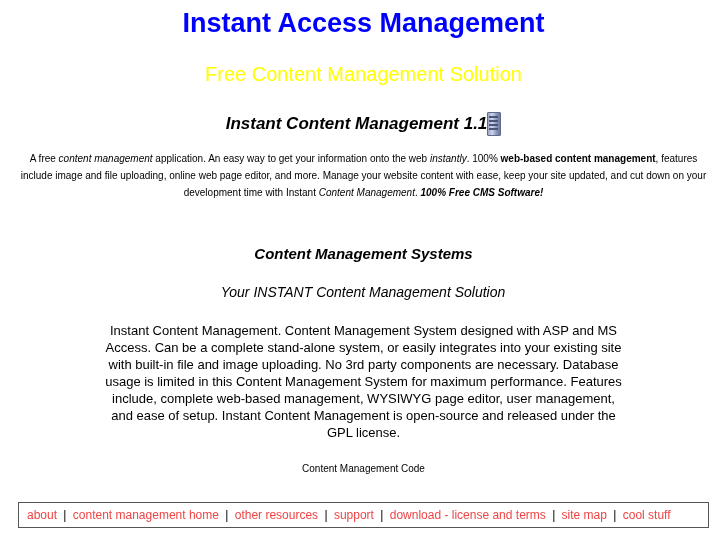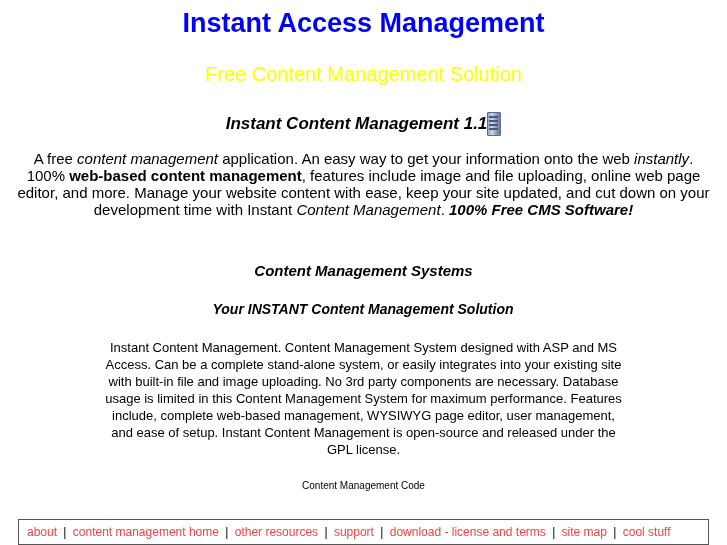--- a/index.html
+++ b/index.html
@@ -75,37 +75,37 @@
   }
   .server-icon .s1 { top: 4px; }
   .server-icon .s2 { top: 8px; }
   .server-icon .s3 { top: 12px; }
   .server-icon .s4 { top: 16px; }
   .intro {
     margin: 14px auto 12px auto;
     width: 700px;
     text-align: center;
     line-height: 17px;
-    font-size: 15px;
+    font-size: 10px;
   }
   .intro .em { font-style: italic; }
   .intro .strong { font-weight: bold; }
   .intro .strong-em { font-weight: bold; font-style: italic; }
 
   .section-title {
     margin: 44px 0 0 0;
     font-size: 15px;
     font-weight: bold;
     font-style: italic;
     text-align: center;
   }
   .section-subtitle {
     margin: 22px 1px 0 0;
     font-size: 14px;
-    font-weight: bold;
+    font-weight: normal;
     font-style: italic;
     text-align: center;
   }
   .body-copy {
     margin: 22px auto 6px auto;
     width: 524px;
     text-align: center;
     line-height: 17px;
     font-size: 13px;
   }

